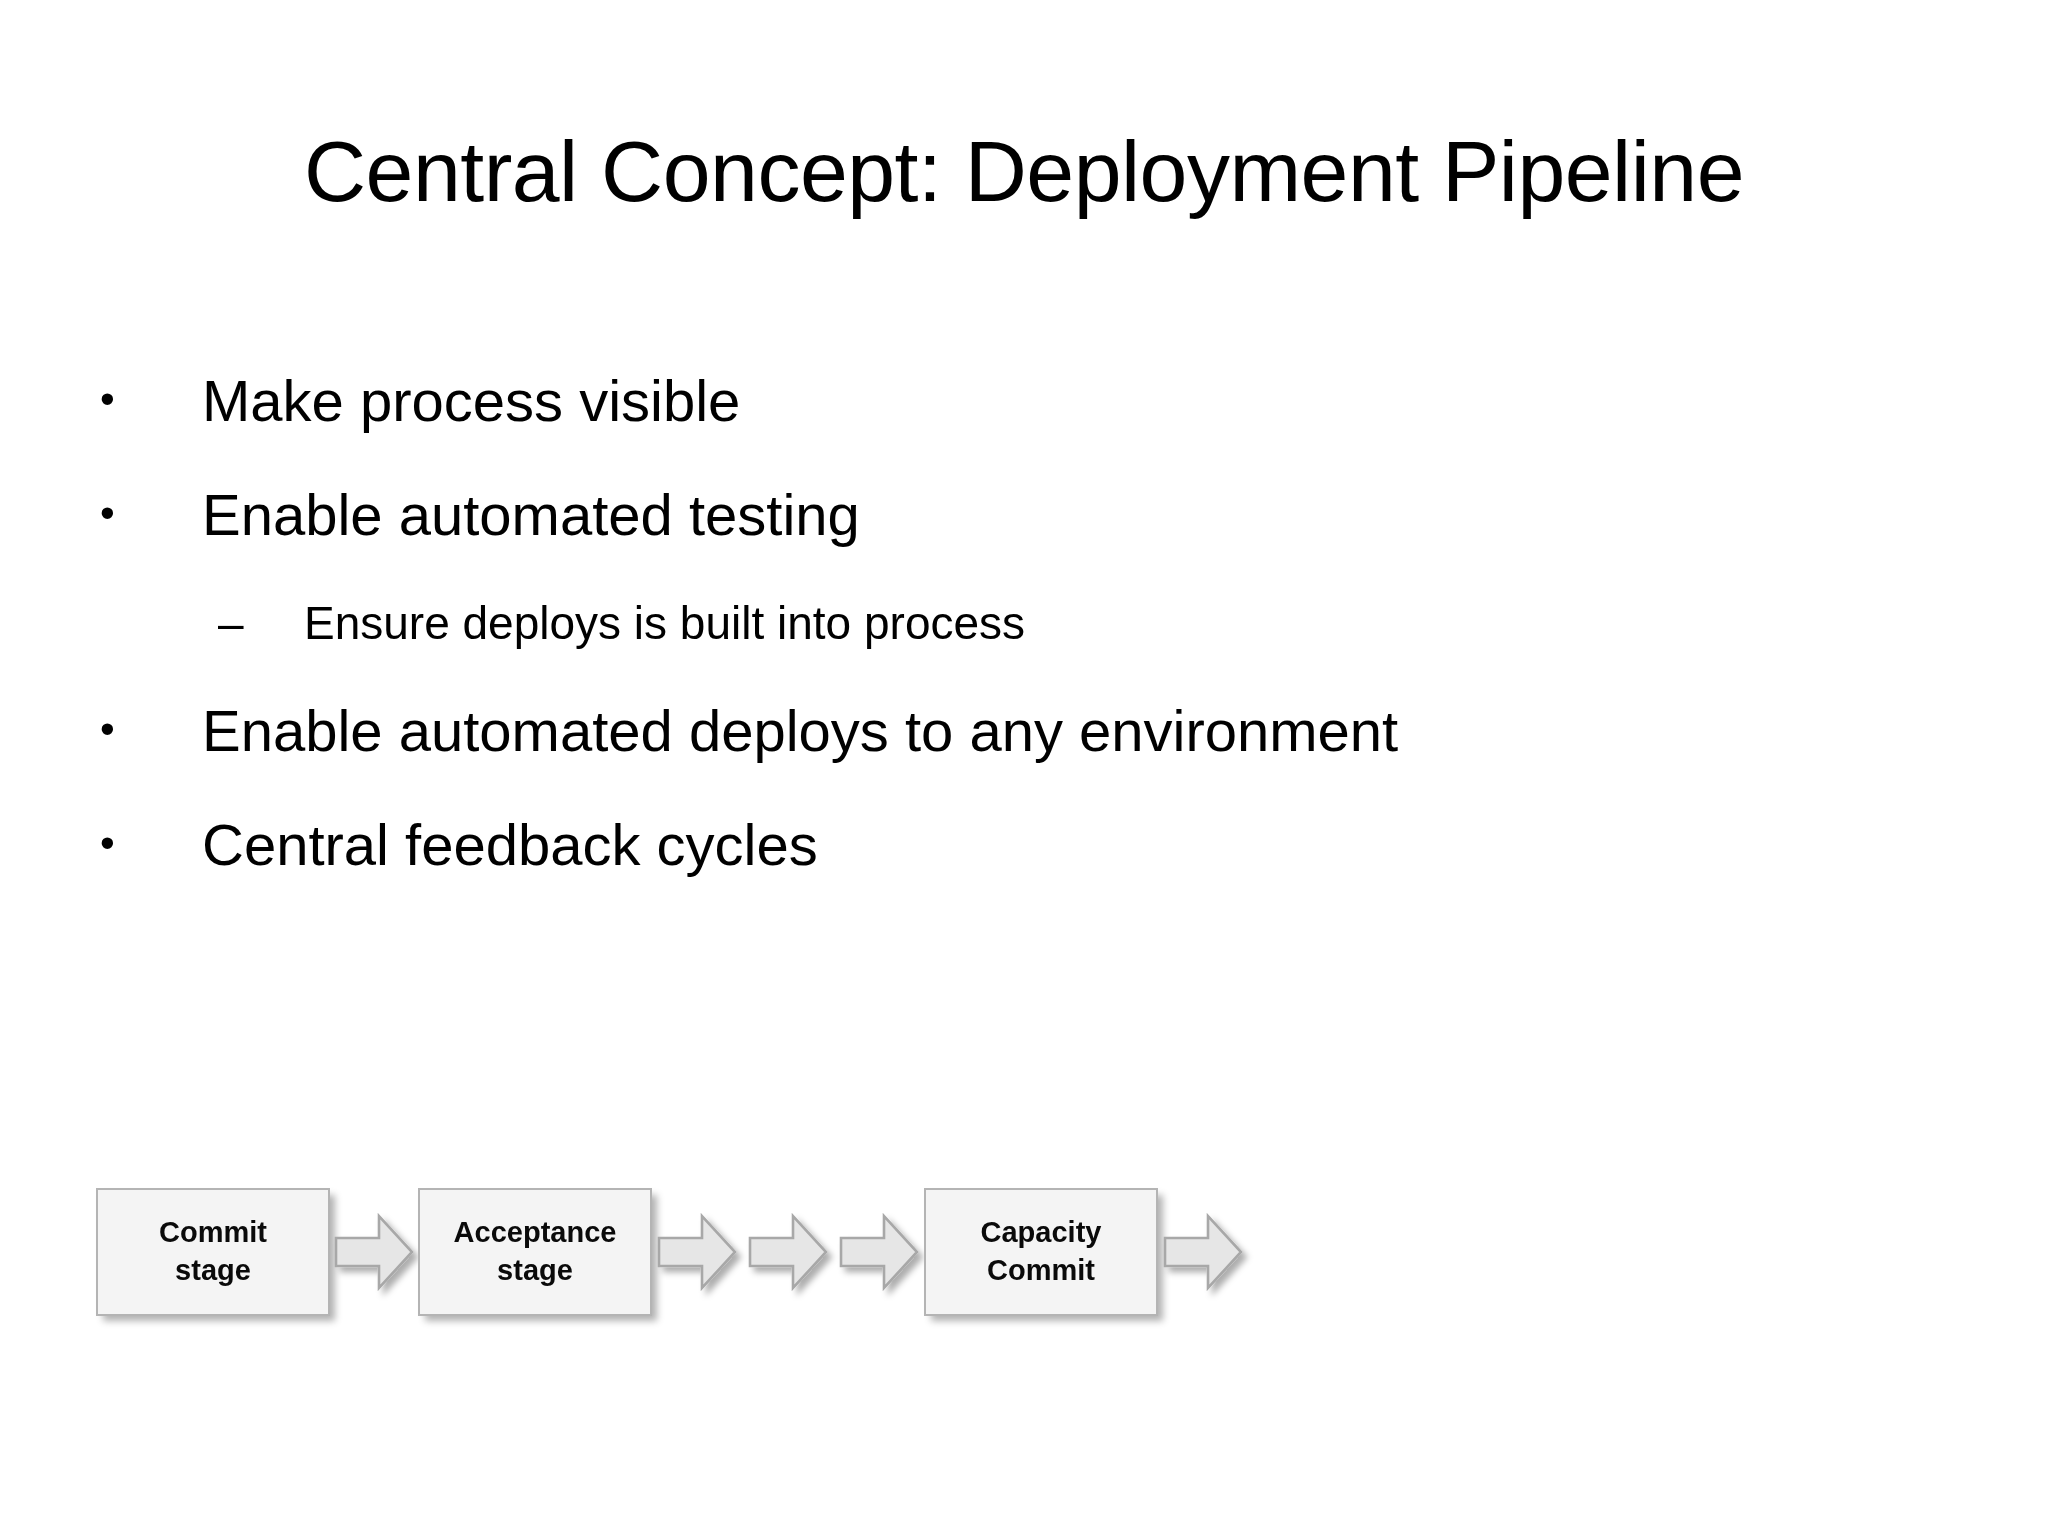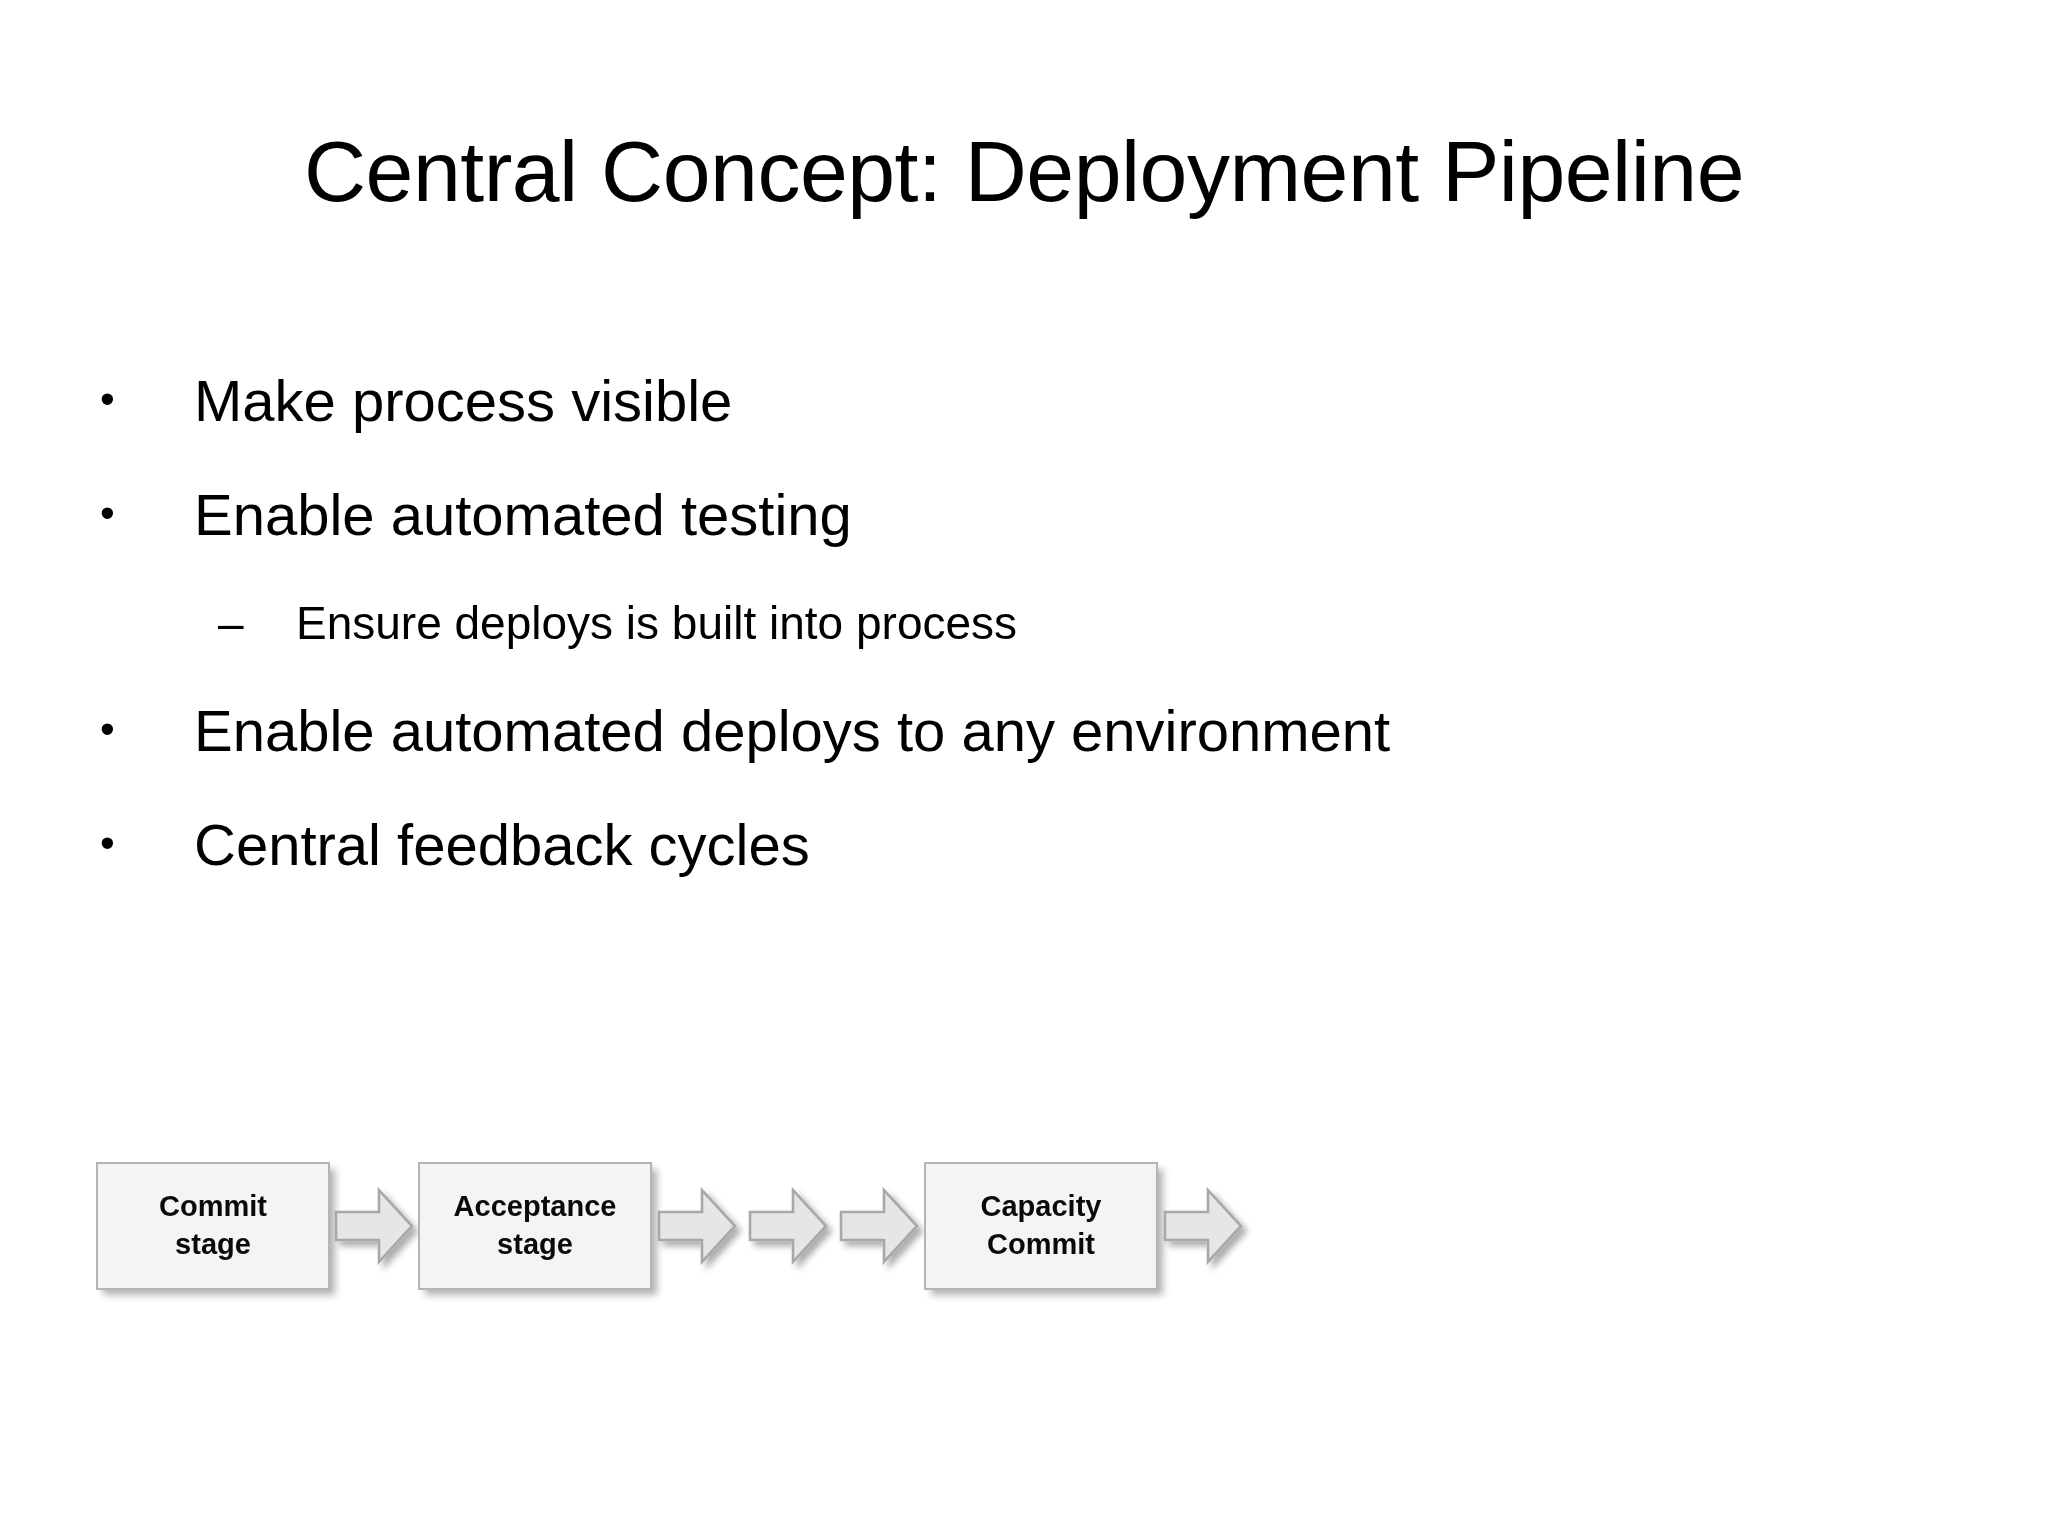--- a/index.html
+++ b/index.html
@@ -80,31 +80,32 @@
 
   .level2 .bullet-mark {
     width: 78px;
     font-size: 46px;
     line-height: 1;
   }
 
   .bullet-text {
     flex: 1 1 auto;
     white-space: nowrap;
+    margin-left: 8px;
   }
 
   
   .pipeline {
     position: absolute;
     left: 96px;
     top: 1136px;
     width: 1920px;
     height: 180px;
     display: flex;
-    align-items: center;
+    align-items: flex-end;
   }
 
   .pipe-box {
     position: relative;
     height: 128px;
     background: #f4f4f4;
     border: 2px solid #b4b4b4;
     box-sizing: border-box;
     box-shadow: 6px 6px 7px -1px rgba(0,0,0,0.30);
     display: flex;

